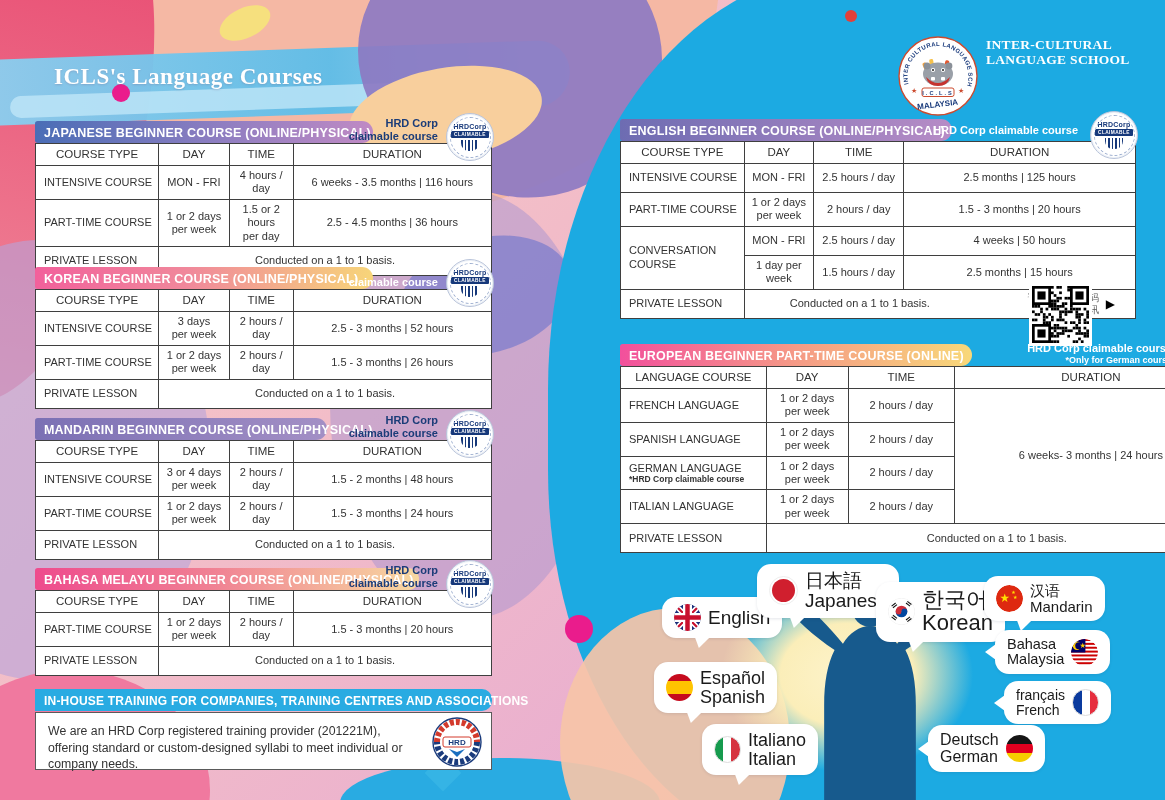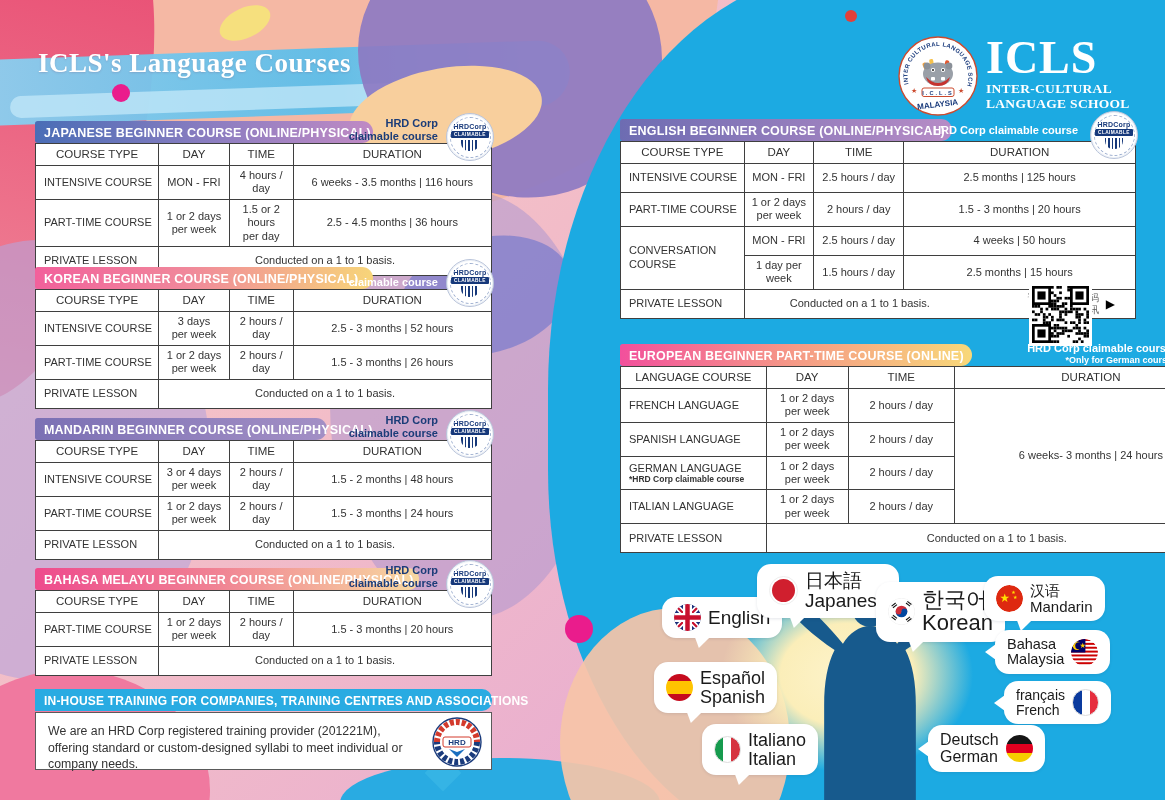--- a/index.html
+++ b/index.html
@@ -25,23 +25,23 @@
   .burst{left:672px;top:540px;width:350px;height:270px;background:radial-gradient(closest-side,#fdf3cb 0%,#fbeeb9 38%,rgba(253,244,207,0) 72%);}
   .dot{position:absolute;border-radius:50%;}
   .dot-m1{left:112px;top:84px;width:18px;height:18px;background:#ea1c8c;}
   .dot-y1{left:218px;top:8px;width:54px;height:30px;background:#f6e07e;border-radius:50%;transform:rotate(-25deg);}
   .dot-m2{left:565px;top:615px;width:28px;height:28px;background:#ea1c8c;}
   .dot-m3{left:970px;top:252px;width:18px;height:18px;background:#e5317f;}
   .dot-r1{left:845px;top:10px;width:12px;height:12px;background:#e2403a;}
   .dec-diamond{position:absolute;left:430px;top:760px;width:26px;height:26px;background:#35b4e5;transform:rotate(45deg);}
 
   
-  .main-title{position:absolute;left:38px;top:48px;margin:0;z-index:20;
+  .main-title{position:absolute;left:38px;top:48px;margin:16px;z-index:20;
     font-family:"Liberation Serif","DejaVu Serif",serif;font-weight:bold;
-    font-size:27px;color:#fff;letter-spacing:.5px;text-shadow:0 1px 2px rgba(120,80,120,.25);}
+    font-size:23px;color:#fff;letter-spacing:.5px;text-shadow:0 1px 2px rgba(120,80,120,.25);}
   .brand{position:absolute;left:898px;top:36px;z-index:20;display:flex;align-items:flex-start;}
   .brand-text{margin-left:8px;color:#fff;font-family:"Liberation Serif","DejaVu Serif",serif;}
   .brand-name{font-size:46px;font-weight:bold;line-height:.95;letter-spacing:1px;}
   .brand-sub{font-size:13.5px;font-weight:bold;line-height:1.1;white-space:pre-line;margin-top:2px;letter-spacing:.3px;}
 
   
   .tbl{position:absolute;z-index:20;}
   .sec-japanese{left:35px;top:121px;width:457px;}
   .sec-korean{left:35px;top:267px;width:457px;}
   .sec-mandarin{left:35px;top:418px;width:457px;}
@@ -180,21 +180,20 @@
         <rect x="33" y="41" width="4" height="3.4" rx="1" fill="#fff"></rect>
         <rect x="43" y="41" width="4" height="3.4" rx="1" fill="#fff"></rect>
       </g>
       <rect x="24" y="52" width="32" height="8.5" rx="2" fill="#fff" stroke="#cc4b2f" stroke-width="1"></rect>
       <text x="40" y="58.6" font-size="5.6" fill="#1a3b7c" font-weight="bold" text-anchor="middle" letter-spacing="2" font-family="Liberation Sans, DejaVu Sans, sans-serif">I.C.L.S</text>
       <text x="13" y="57" font-size="7" fill="#cc4b2f">★</text>
       <text x="60" y="57" font-size="7" fill="#cc4b2f">★</text>
       <text x="40" y="71" font-size="8" fill="#1a3b7c" font-weight="bold" text-anchor="middle" transform="rotate(-7 40 71)" font-family="Liberation Sans, DejaVu Sans, sans-serif">MALAYSIA</text>
     </svg>
     <div class="brand-text">
-      <div class="brand-name">ICLS</div>
       <div class="brand-sub">INTER-CULTURAL
 LANGUAGE SCHOOL</div>
     </div>
   </div>
 
   <section class="tbl sec-japanese">
       <div class="bar" style="background: linear-gradient(90deg, rgb(74, 109, 182), rgb(143, 126, 193) 55%, rgb(192, 138, 196));"><span class="bar-text">JAPANESE BEGINNER COURSE (ONLINE/PHYSICAL)</span></div>
       <div class="claim" style="color: rgb(27, 60, 120);">HRD Corp
 claimable course</div>
       <span class="hrd-badge">

